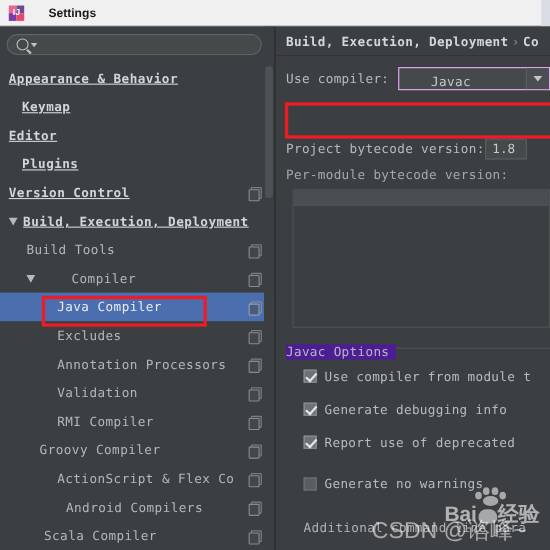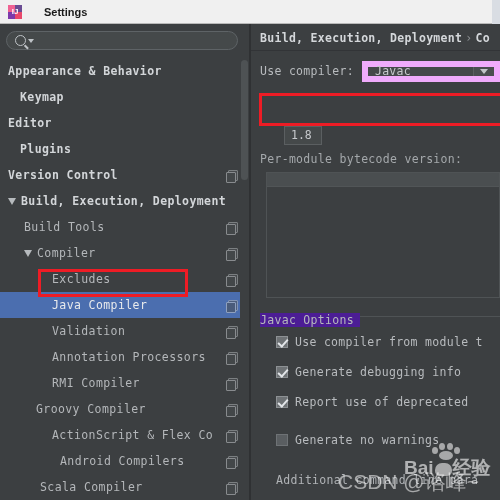--- a/index.html
+++ b/index.html
@@ -134,21 +134,21 @@
     border-right: 4.5px solid transparent;
     border-top: 7px solid #b6babd;
   }
   .trow .arrow.none { width: 7px; }
   .trow .tlabel {
     font-size: 11.5px;
     color: #b4b7ba;
     white-space: nowrap;
     letter-spacing: 0.4px;
   }
-  .trow.bold .tlabel { color: #d3d6d9; font-weight: bold; }
+  .trow.bold .tlabel { color: #d3d6d9; font-weight: bold; text-decoration: underline; }
   .trow.selected .tlabel { color: #e8eaec; }
   .trow .copyicon {
     position: absolute;
     right: 12px;
     width: 11px; height: 11px;
     opacity: .55;
   }
   .copyicon .c-back {
     position:absolute; left:2px; top:0; width:8px; height:9px;
     border:1px solid #b0b4b7; border-radius:1px; background:#505457;
@@ -198,23 +198,24 @@
     display:flex; align-items:center;
   }
   .fieldlabel {
     font-size:11.5px; color:#b8bbbe; white-space:nowrap; letter-spacing:0.3px;
   }
   .combo {
     margin-left:8px;
     width:160px; height:21px;
     box-sizing:border-box;
     background:#45494a;
-    border:6px solid #f0abfc;
-    display:flex; align-items:center;
+    border:1px solid #f0abfc;
+    display:flex; align-items:flex-end;
     position:relative;
+    padding-left:22px;
   }
   .combo .cval {
     font-size:11.5px; color:#c6c9cc; padding-left:7px; letter-spacing:0.3px;
   }
   .combo .cbtn {
     position:absolute; right:0; top:0; bottom:0; width:20px;
     background:#4a4e50; border-left:1px solid #5b5f61;
     display:flex; align-items:center; justify-content:center;
   }
   .combo .cbtn i {
@@ -224,21 +225,21 @@
     border-top:5px solid #c2c6c9;
     display:block;
   }
 
   .row-bytecode {
     position:absolute; left:9px; top:101px;
     width:240px; height:20px;
     display:flex; align-items:center;
   }
   .smallfield {
-    margin-left:24px;
+    margin-left:0;
     width:38px; height:19px;
     box-sizing:border-box;
     background:#45494a;
     border:1px solid #5b5f61;
     display:flex; align-items:center;
   }
   .smallfield .sval {
     font-size:11.5px; color:#c6c9cc; padding-left:6px;
   }
 
@@ -414,55 +415,55 @@
             <span class="arrow down"></span>
             <span class="tlabel">Build, Execution, Deployment</span>
           </div>
           <div class="trow" style="padding-left: 24px;">
             <span class="tlabel">Build Tools</span>
             <span class="copyicon">
               <span class="c-back"></span>
               <span class="c-front"></span>
             </span>
           </div>
-          <div class="trow" style="padding-left: 24px;">
+          <div class="trow" style="padding-left: 24px; gap: 28px;">
             <span class="arrow down"></span>
             <span class="tlabel">Compiler</span>
             <span class="copyicon">
               <span class="c-back"></span>
               <span class="c-front"></span>
             </span>
           </div>
+          <div class="trow selected" style="padding-left: 40px;">
+            <span class="arrow none"></span>
+            <span class="tlabel">Java Compiler</span>
+            <span class="copyicon">
+              <span class="c-back"></span>
+              <span class="c-front"></span>
+            </span>
+          </div>
           <div class="trow" style="padding-left: 40px;">
             <span class="arrow none"></span>
             <span class="tlabel">Excludes</span>
             <span class="copyicon">
               <span class="c-back"></span>
               <span class="c-front"></span>
             </span>
           </div>
-          <div class="trow selected" style="padding-left: 40px;">
-            <span class="arrow none"></span>
-            <span class="tlabel">Java Compiler</span>
-            <span class="copyicon">
-              <span class="c-back"></span>
-              <span class="c-front"></span>
-            </span>
-          </div>
           <div class="trow" style="padding-left: 40px;">
             <span class="arrow none"></span>
+            <span class="tlabel">Annotation Processors</span>
+            <span class="copyicon">
+              <span class="c-back"></span>
+              <span class="c-front"></span>
+            </span>
+          </div>
+          <div class="trow" style="padding-left: 40px;">
+            <span class="arrow none"></span>
             <span class="tlabel">Validation</span>
-            <span class="copyicon">
-              <span class="c-back"></span>
-              <span class="c-front"></span>
-            </span>
-          </div>
-          <div class="trow" style="padding-left: 40px;">
-            <span class="arrow none"></span>
-            <span class="tlabel">Annotation Processors</span>
             <span class="copyicon">
               <span class="c-back"></span>
               <span class="c-front"></span>
             </span>
           </div>
           <div class="trow" style="padding-left: 40px;">
             <span class="arrow none"></span>
             <span class="tlabel">RMI Compiler</span>
             <span class="copyicon">
               <span class="c-back"></span>
@@ -520,20 +521,21 @@
         <span class="fieldlabel">Use compiler:</span>
         <div class="combo">
           <span class="cval">Javac</span>
           <span class="cbtn">
             <i></i>
           </span>
         </div>
       </div>
 
       <div class="row-bytecode">
+        <span class="fieldlabel">Project bytecode version:</span>
         <div class="smallfield">
           <span class="sval">1.8</span>
         </div>
       </div>
 
       <div class="permodule-label">Per-module bytecode version:</div>
 
       <div class="table">
         <div class="thead"></div>
       </div>

